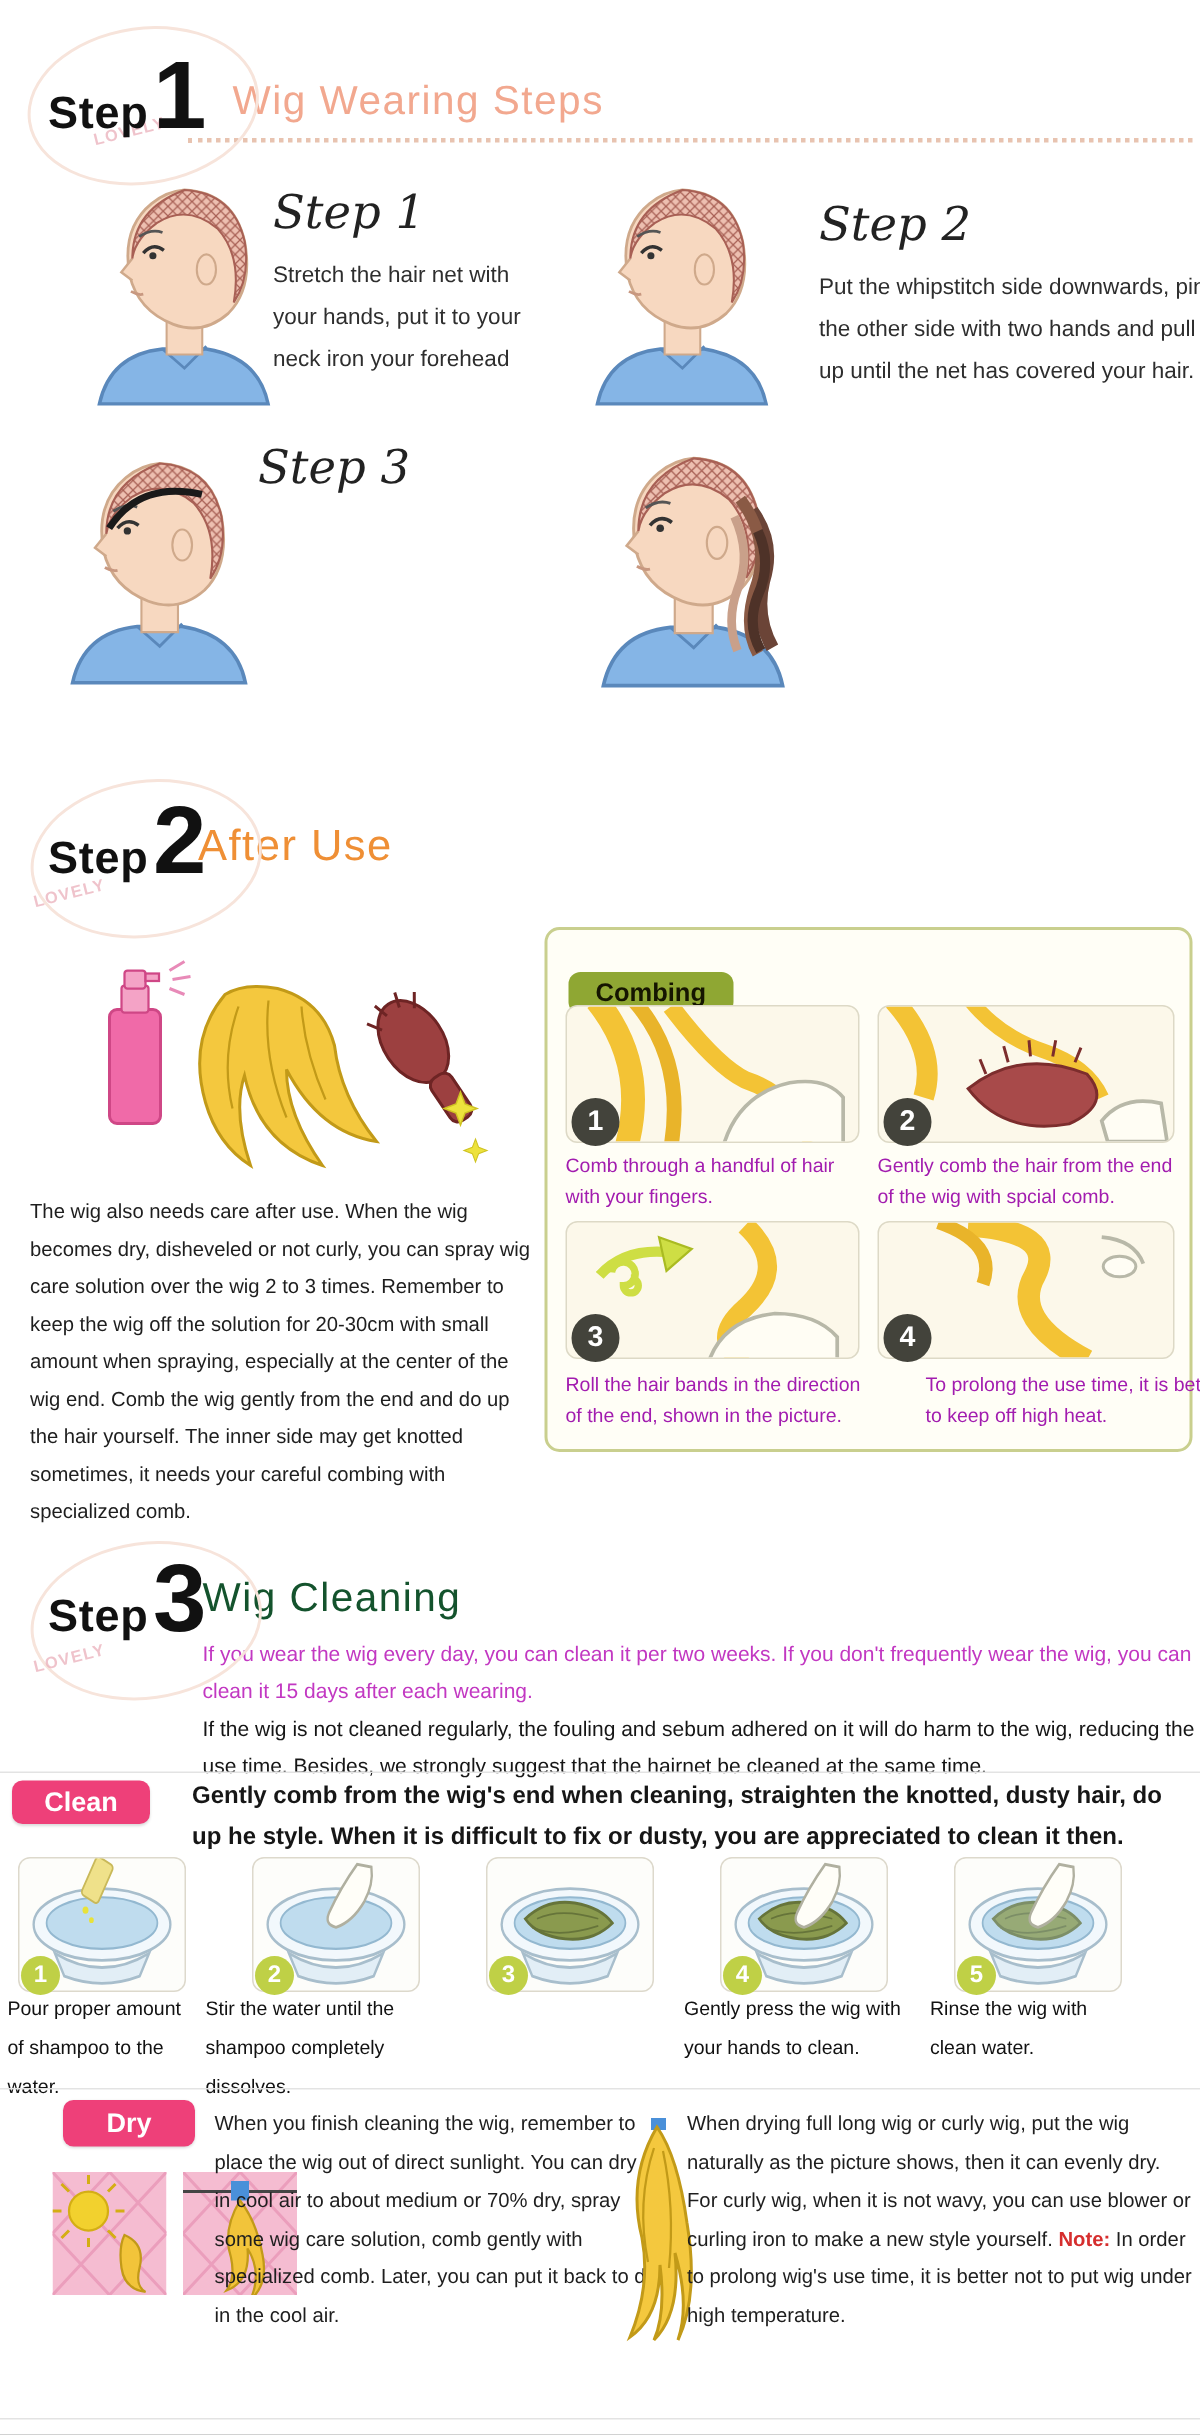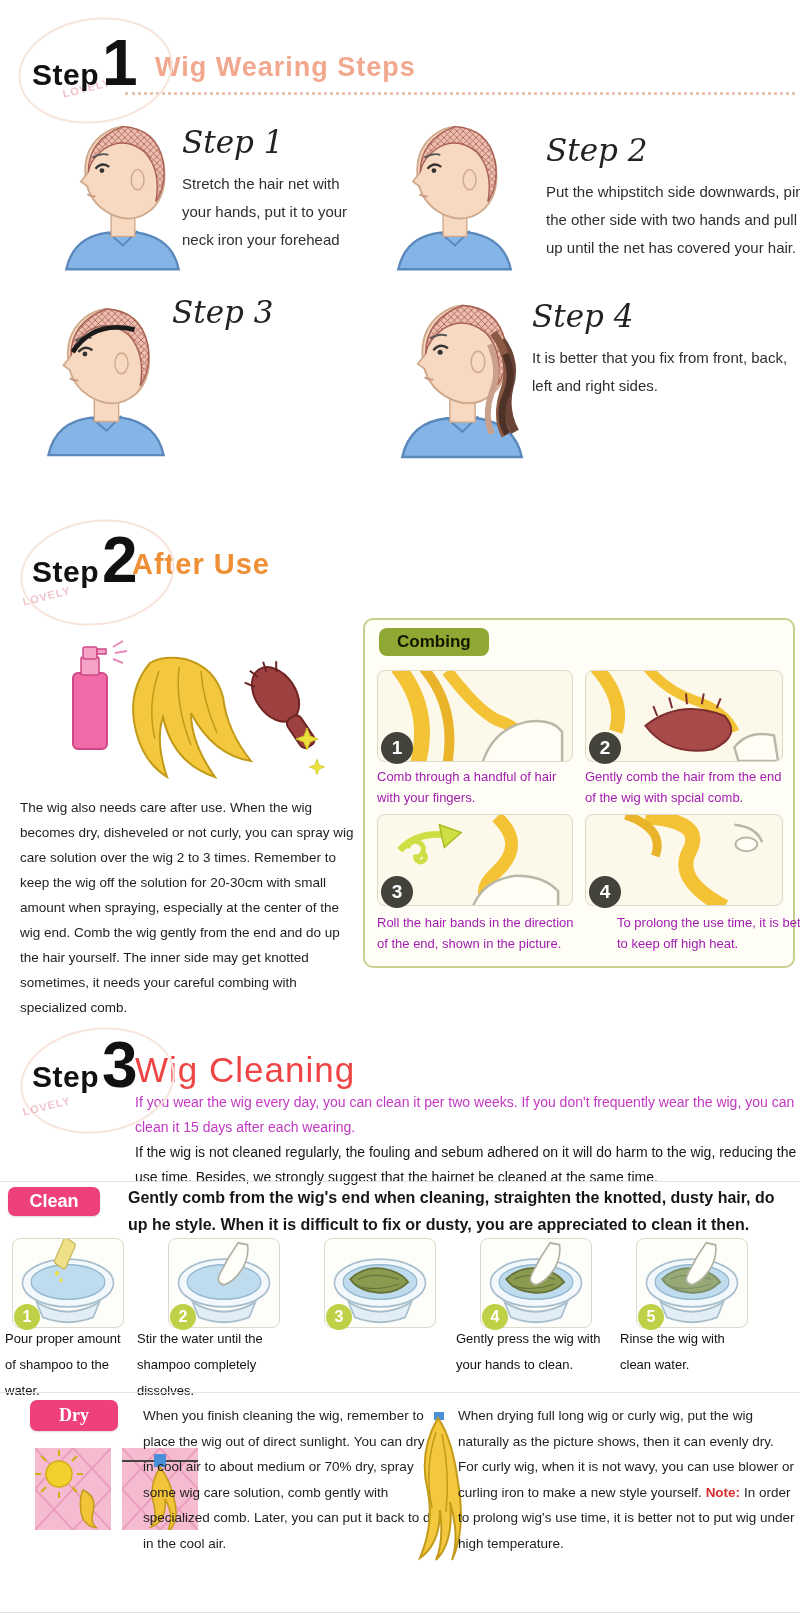--- a/index.html
+++ b/index.html
@@ -6,24 +6,24 @@
   body { background:#888; font-family:"Liberation Sans", sans-serif; }
   .page { position:relative; width:800px; height:1623px; background:#ffffff; margin:0 auto; overflow:hidden; color:#1c1c1c; }
   .abs { position:absolute; }
 
   
   .step-badge { display:flex; align-items:baseline; z-index:2; }
   .step-badge .word { font-size:30px; font-weight:600; color:#111; letter-spacing:0.5px; }
   .step-badge .num  { font-size:64px; font-weight:800; color:#111; line-height:.8; letter-spacing:-2px; margin-left:3px; }
   .sketch { border:2px solid #f7e4db; border-radius:50%; transform:rotate(-8deg); z-index:1; }
 
-  .title { font-weight:700; letter-spacing:1px; }
+  .title { font-weight:400; letter-spacing:1px; }
   .t1 { font-size:27px; color:#f2a88f; }
   .t2 { font-size:29px; color:#ef8f35; }
-  .t3 { font-size:35px; color:#ef4444; font-weight:500; }
+  .t3 { font-size:27px; color:#14532d; font-weight:500; }
   .dotline { border-top:3px dotted #e8c3b0; }
 
   .watermark { color:#e9aab6; font-size:11px; font-weight:700; transform:rotate(-14deg); opacity:.7; letter-spacing:1px; z-index:1; }
 
   
   .script { font-family:"DejaVu Serif", serif; font-style:italic; font-size:31px; color:#222; margin-bottom:10px; }
   .wtext p { font-size:15px; line-height:28px; color:#2e2e2e; }
 
   
   .para { font-size:13.5px; line-height:25px; color:#1e1e1e; }
@@ -119,24 +119,20 @@
     <div class="script">Step 3</div>
   </div>
 
   <svg class="abs" style="left:396px;top:290px;" width="132" height="170" viewBox="0 0 135 175">
     <use href="#girl"></use>
     <path d="M108 52 q16 22 8 48 q-6 24 6 46" stroke="#6b4437" stroke-width="9" fill="none"></path>
     <path d="M100 44 q22 30 10 62 q-8 26 2 44" stroke="#8a5a45" stroke-width="8" fill="none"></path>
     <path d="M112 66 q10 22 0 44 q-8 20 2 38" stroke="#4e3228" stroke-width="7" fill="none"></path>
     <path d="M96 56 q12 26 2 50 q-8 22 0 42" stroke="#c9a08a" stroke-width="6" fill="none"></path>
   </svg>
-  <div class="abs wtext" style="left:532px;top:298px;width:256px;">
-    <div class="script">Step 4</div>
-    <p>It is better that you fix from front, back, left and right sides.</p>
-  </div>
 
   <div class="abs sketch" style="left:20px;top:520px;width:155px;height:105px;"></div>
   <div class="abs step-badge" style="left:32px;top:535px;">
     <span class="word">Step</span>
     <span class="num">2</span>
   </div>
   <div class="abs title t2" style="left:132px;top:548px;">After Use</div>
   <div class="abs watermark" style="left:22px;top:590px;">LOVELY</div>
 
   <svg class="abs" style="left:55px;top:635px;" width="300" height="148" viewBox="0 0 300 148">
@@ -152,21 +148,21 @@
       <rect x="217" y="86" width="16" height="34" rx="6" fill="#9c4040" stroke="#6e2424" stroke-width="2"></rect>
       <path d="M212 40 l-6 -9 M220 34 l-3 -10 M230 34 l3 -10 M238 40 l6 -9" stroke="#6e2424" stroke-width="2"></path>
     </g>
     <use href="#spark" transform="translate(252 104)"></use>
     <use href="#spark" transform="translate(262 132) scale(0.7)"></use>
   </svg>
 
   <p class="abs para" style="left:20px;top:795px;width:337px;">The wig also needs care after use. When the wig becomes dry, disheveled or not curly, you can spray wig care solution over the wig 2 to 3 times. Remember to keep the wig off the solution for 20-30cm with small amount when spraying, especially at the center of the wig end. Comb the wig gently from the end and do up the hair yourself. The inner side may get knotted sometimes, it needs your careful combing with specialized comb.</p>
 
   <div class="abs combing-box" style="left:363px;top:618px;width:432px;height:350px;">
-    <div class="abs combing-badge" style="left:14px;top:8px;">Combing</div>
+    <div class="abs combing-badge" style="left:14px;top:28px;">Combing</div>
 
     <div class="abs ctile" style="left:12px;top:50px;width:196px;height:92px;">
       <svg width="100%" height="100%" viewBox="0 0 196 92" preserveAspectRatio="none">
         <path d="M20 -4 Q55 40 40 96" stroke="#f3c335" stroke-width="16" fill="none"></path>
         <path d="M45 -4 Q80 36 70 96" stroke="#e9b42a" stroke-width="10" fill="none"></path>
         <path d="M70 0 Q100 40 120 50 Q150 60 165 92" stroke="#f3c335" stroke-width="12" fill="none"></path>
         <path d="M105 96 Q115 60 150 52 Q175 48 186 62 L186 96 Z" fill="#fffdf4" stroke="#b8b8a8" stroke-width="2.5"></path>
       </svg>
     </div>
     <div class="abs num-d" style="left:16px;top:112px;">1</div>
@@ -266,21 +262,21 @@
   </div>
   <div class="abs num-g" style="left:638px;top:1304px;">5</div>
 
   <div class="abs bcap" style="left:137px;top:1326px;width:172px;">Stir the water until the shampoo completely dissolves.</div>
   <div class="abs bcap" style="left:5px;top:1326px;width:128px;">Pour proper amount of shampoo to the water.</div>
   <div class="abs bcap" style="left:456px;top:1326px;width:162px;">Gently press the wig with your hands to clean.</div>
   <div class="abs bcap" style="left:620px;top:1326px;width:130px;">Rinse the wig with clean water.</div>
 
   <div class="abs divider" style="left:0;top:1392px;right:0;"></div>
 
-  <div class="abs pink-badge" style="left:30px;top:1400px;width:88px;height:31px;font-family:Liberation Serif, serif;">Dry</div>
+  <div class="abs pink-badge" style="left:42px;top:1400px;width:88px;height:31px;">Dry</div>
 
   <svg class="abs" style="left:35px;top:1448px;" width="76" height="82" viewBox="0 0 76 82">
     <rect width="76" height="82" fill="#f5bcd1"></rect>
     <path d="M0 0 L76 82 M76 0 L0 82 M38 0 L0 41 M38 0 L76 41 M0 41 L38 82 M76 41 L38 82" stroke="#eb9ebc" stroke-width="2"></path>
     <circle cx="24" cy="26" r="13" fill="#f2d12e" stroke="#d4ae14" stroke-width="1.5"></circle>
     <path d="M24 8 v-6 M24 44 v6 M6 26 h-6 M42 26 h6 M11 13 l-5 -5 M37 13 l5 -5 M11 39 l-5 5 M37 39 l5 5" stroke="#d4ae14" stroke-width="2"></path>
     <path d="M48 42 q14 6 10 22 q-3 12 4 16 q-14 -2 -16 -16 q-2 -14 2 -22 z" fill="#f2c43a" stroke="#c29a18" stroke-width="1.5"></path>
   </svg>
   <svg class="abs" style="left:122px;top:1448px;" width="76" height="82" viewBox="0 0 76 82">
     <rect width="76" height="82" fill="#f5bcd1"></rect>

